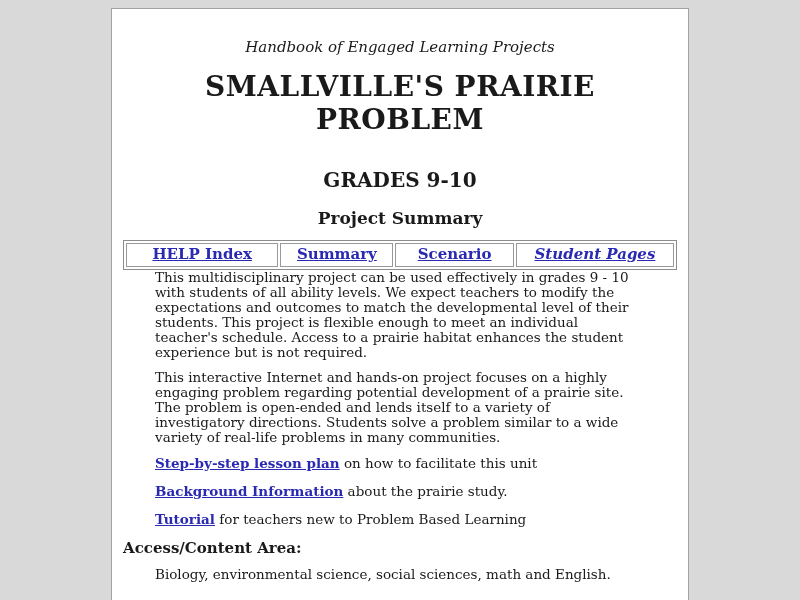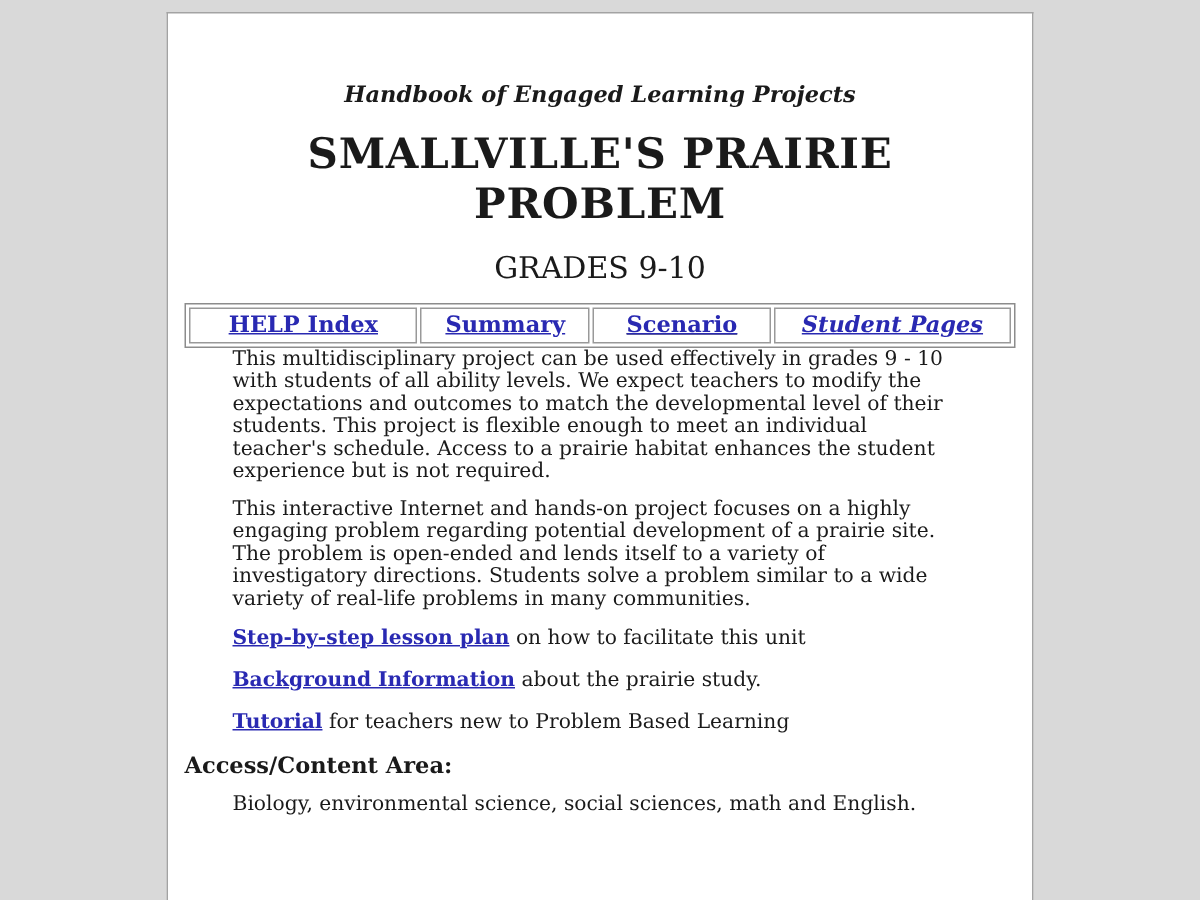--- a/index.html
+++ b/index.html
@@ -17,35 +17,35 @@
     width: 578px;
     min-height: 600px;
     margin: 8px auto 0;
     background: #ffffff;
     border: 1px solid #a3a3a3;
     border-bottom: none;
     padding: 0 11px 10px;
   }
   .center { text-align: center; }
   .series-title {
-    margin: 45px 0 0;
+    margin: 29px 0 0;
     font-size: 15px;
     font-style: italic;
-    font-weight: bold;
+    font-weight: normal;
   }
   .main-title {
     margin: 14px 0 0;
     font-size: 28px;
     font-weight: bold;
     letter-spacing: 0.5px;
   }
   .grades-title {
-    margin: 14px 0 0;
+    margin: 32px 0 0;
     font-size: 20px;
-    font-weight: normal;
+    font-weight: bold;
   }
   .subtitle {
     margin: 16px 0 0;
     font-size: 17px;
     font-weight: bold;
   }
   table.nav-table {
     width: 100%;
     margin-top: 12px;
     border: 1px solid #8c8c8c;
@@ -54,21 +54,21 @@
   }
   table.nav-table td {
     border: 1px solid #999999;
     text-align: center;
     padding: 1px 2px 3px;
     font-size: 15px;
     font-weight: bold;
   }
   table.nav-table td:nth-child(1) { width: 27%; }
   table.nav-table td:nth-child(2) { width: 20%; }
-  table.nav-table td:nth-child(3) { width: 21%; text-decoration: underline; }
+  table.nav-table td:nth-child(3) { width: 21%; }
   table.nav-table td:nth-child(4) { width: 28%; font-style: italic; }
   a, .link {
     color: #2929b2;
     font-weight: bold;
     text-decoration: underline;
     cursor: pointer;
     text-align: right;
   }
   .sec-heading {
     margin: 13px 0 10px;
@@ -100,20 +100,21 @@
 <body>
 
 <div class="page">
 
   <p class="center series-title">Handbook of Engaged Learning Projects</p>
 
   <h1 class="center main-title">SMALLVILLE'S PRAIRIE PROBLEM</h1>
 
   <h2 class="center grades-title">GRADES 9-10</h2>
 
+  <h3 class="center subtitle">Project Summary</h3>
 
   <table class="nav-table">
     <tbody>
         <tr>
       <td>
         <a>HELP Index</a>
       </td>
       <td>
         <a>Summary</a>
       </td>

